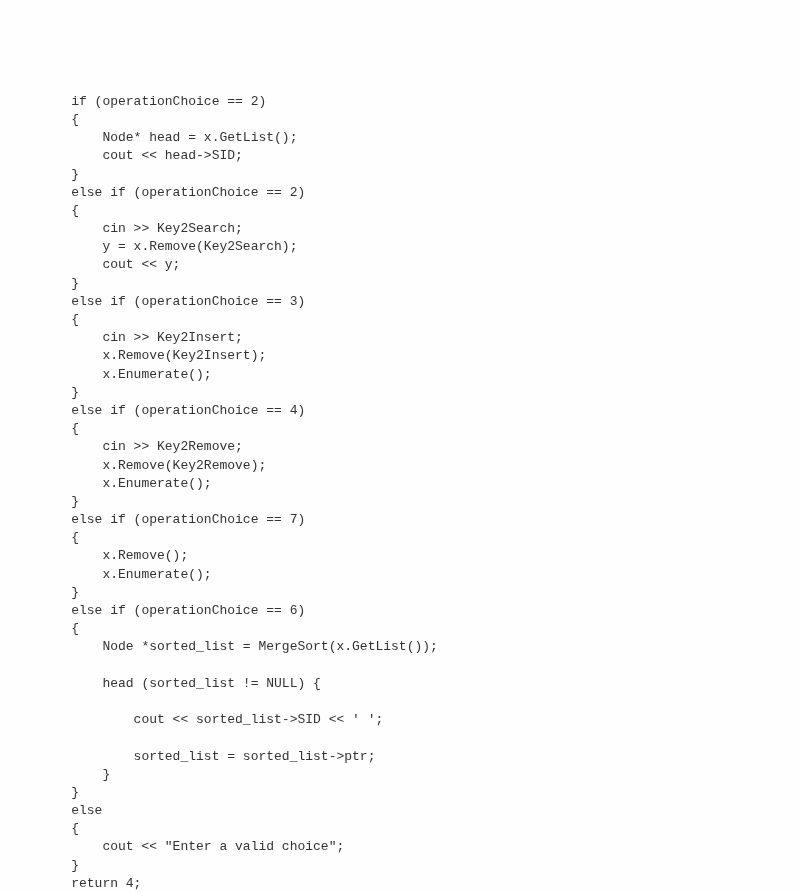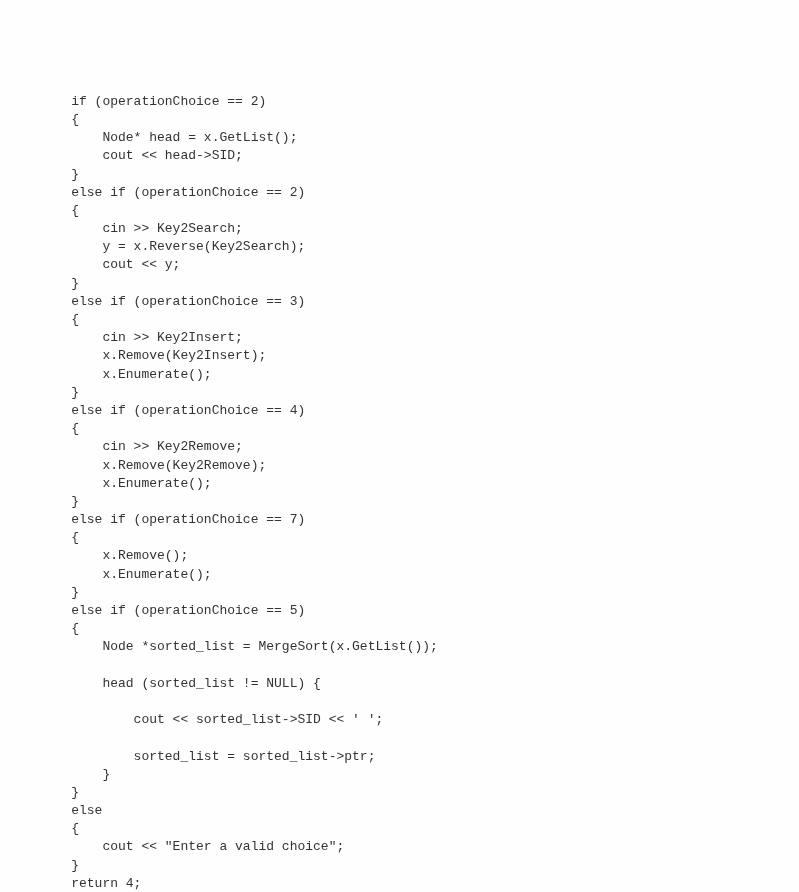--- a/index.html
+++ b/index.html
@@ -22,41 +22,41 @@
 
 
 <div class="code-block"><span>    if (operationChoice == 2)</span>
 <span>    {</span>
 <span>        Node* head = x.GetList();</span>
 <span>        cout &lt;&lt; head-&gt;SID;</span>
 <span>    }</span>
 <span>    else if (operationChoice == 2)</span>
 <span>    {</span>
 <span>        cin &gt;&gt; Key2Search;</span>
-<span>        y = x.Reverse(Key2Search);</span>
+<span>        y = x.Remove(Key2Search);</span>
 <span>        cout &lt;&lt; y;</span>
 <span>    }</span>
 <span>    else if (operationChoice == 3)</span>
 <span>    {</span>
 <span>        cin &gt;&gt; Key2Insert;</span>
 <span>        x.Remove(Key2Insert);</span>
 <span>        x.Enumerate();</span>
 <span>    }</span>
 <span>    else if (operationChoice == 4)</span>
 <span>    {</span>
 <span>        cin &gt;&gt; Key2Remove;</span>
 <span>        x.Remove(Key2Remove);</span>
 <span>        x.Enumerate();</span>
 <span>    }</span>
 <span>    else if (operationChoice == 7)</span>
 <span>    {</span>
 <span>        x.Remove();</span>
 <span>        x.Enumerate();</span>
 <span>    }</span>
-<span>    else if (operationChoice == 5)</span>
+<span>    else if (operationChoice == 6)</span>
 <span>    {</span>
 <span>        Node *sorted_list = MergeSort(x.GetList());</span>
 <span></span>
 <span>        head (sorted_list != NULL) {</span>
 <span></span>
 <span>            cout &lt;&lt; sorted_list-&gt;SID &lt;&lt; ' ';</span>
 <span></span>
 <span>            sorted_list = sorted_list-&gt;ptr;</span>
 <span>        }</span>
 <span>    }</span>

